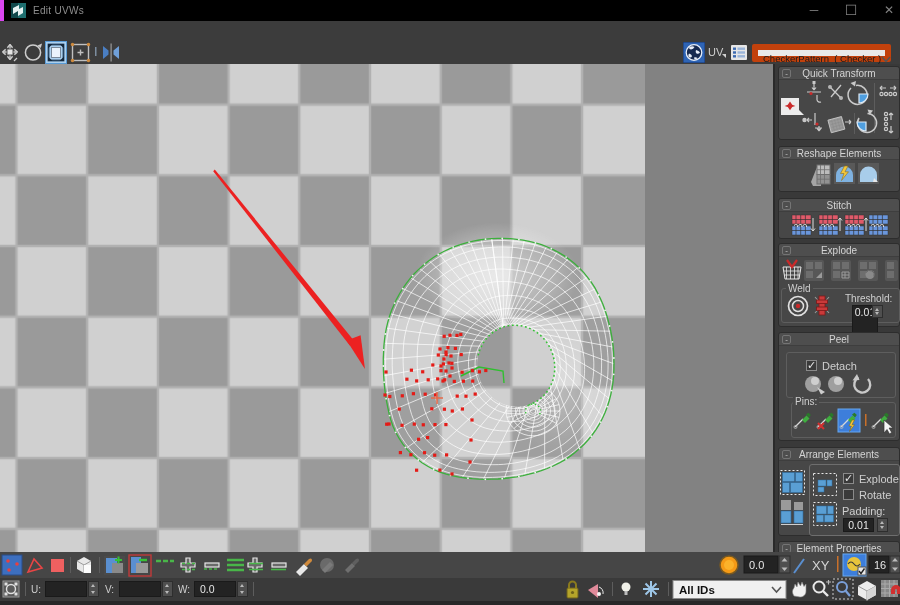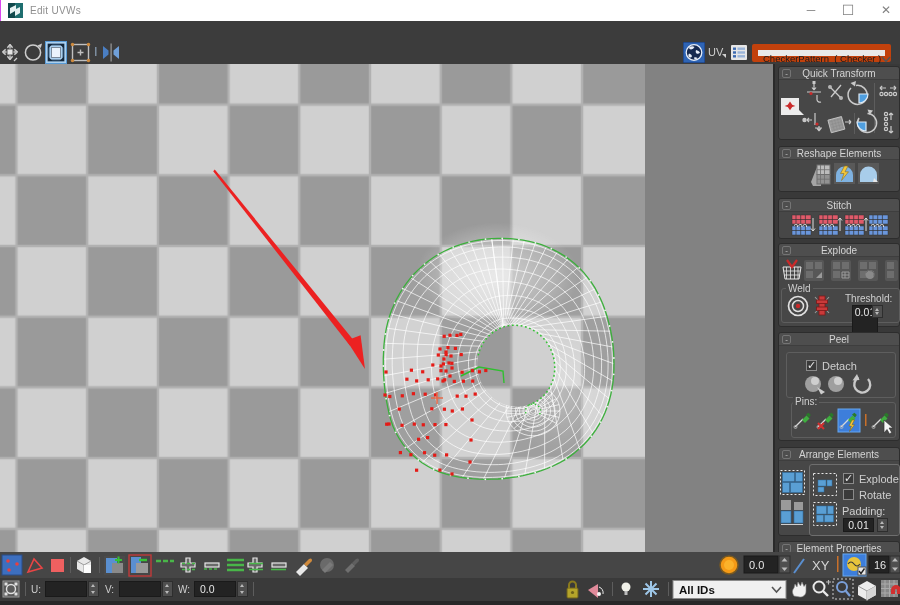--- a/index.html
+++ b/index.html
@@ -1,17 +1,17 @@
 <!DOCTYPE html>
 <html><head><meta charset="utf-8"><style>
 *{margin:0;padding:0;box-sizing:border-box}
 html,body{width:900px;height:605px;overflow:hidden;font-family:"Liberation Sans",sans-serif;background:#3c3c3c}
 .abs{position:absolute}
 #win{position:relative;width:900px;height:605px}
-#title{left:0;top:0;width:900px;height:21px;background:#ffffff;border-left:1px solid #d946ef}
+#title{left:0;top:0;width:900px;height:21px;background:#000000;border-left:4px solid #d946ef}
 #title .txt{left:29px;top:5px;font-size:10px;color:#8e8e8e;letter-spacing:0.3px}
 .wbtn{top:3px;width:16px;height:16px;color:#828282;font-size:12px;text-align:center;line-height:14px}
 #menu{left:0;top:21px;width:900px;height:20px;background:#f7f7f7}
 #menu span{position:absolute;top:5px;font-size:9.5px;color:#3c3c3c;letter-spacing:0.2px}
 #ttb{left:0;top:41px;width:900px;height:23px;background:#3c3c3c}
 #canvas{left:0;top:64px;width:773px;height:488px;background:#828282}
 #panel{left:773px;top:64px;width:127px;height:488px;background:#393939;overflow:hidden;border-left:2px solid #2a2a2a}
 .sec{position:absolute;left:3px;width:122px;background:#474747;border:1px solid #2d2d2d;border-radius:3px}
 .sechdr{position:relative;height:13px;background:#4e4e4e;border-radius:3px 3px 0 0;border-bottom:1px solid #3e3e3e}
 .sechdr .t{position:absolute;left:0;right:0;top:1px;text-align:center;font-size:10px;color:#d4d4d4}

